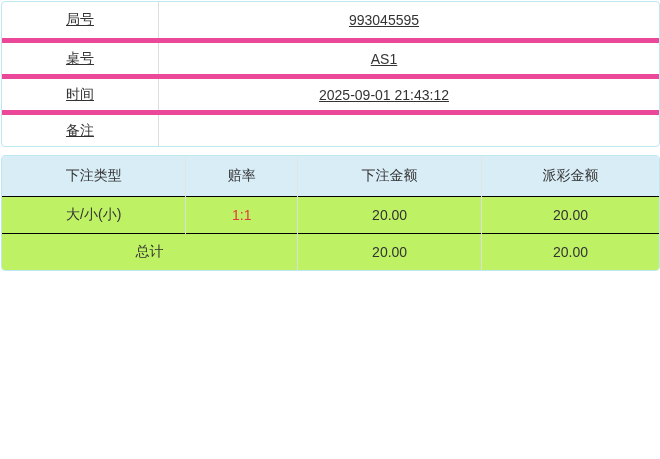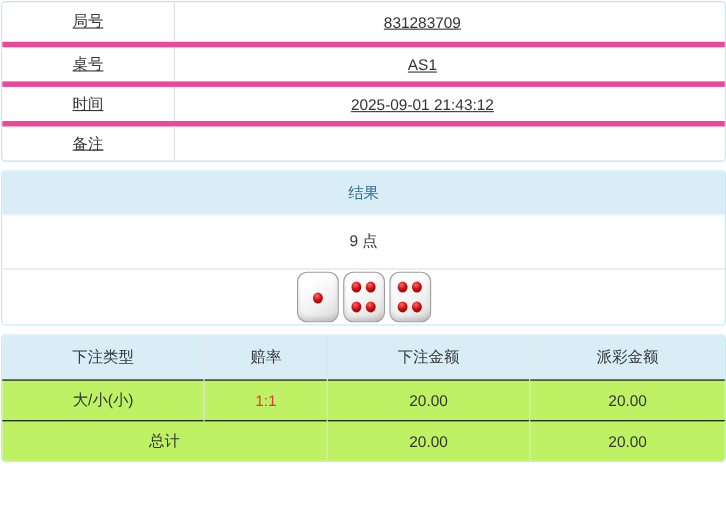--- a/index.html
+++ b/index.html
@@ -123,57 +123,36 @@
   .odds-red { color: #e4393c; }
 </style>
 </head>
 <body>
 
 <div class="page">
 
   <div class="panel">
     <div class="info-row">
       <div class="info-label">局号</div>
-      <div class="info-value">831283709</div>
+      <div class="info-value">993045595</div>
     </div>
     <div class="info-row">
       <div class="info-label">桌号</div>
       <div class="info-value">AS1</div>
     </div>
     <div class="info-row">
       <div class="info-label">时间</div>
       <div class="info-value">2025-09-01 21:43:12</div>
     </div>
     <div class="info-row">
       <div class="info-label">备注</div>
       <div class="info-value"></div>
     </div>
   </div>
 
-  <div class="panel">
-    <div class="panel-heading">结果</div>
-    <div class="points-row">9 点</div>
-    <div class="dice-row">
-        <div class="die">
-          <span class="pip" style="left: 50%; top: 52%;"></span>
-        </div>
-        <div class="die">
-          <span class="pip" style="left: 31%; top: 30%;"></span>
-          <span class="pip" style="left: 69%; top: 30%;"></span>
-          <span class="pip" style="left: 31%; top: 70%;"></span>
-          <span class="pip" style="left: 69%; top: 70%;"></span>
-        </div>
-        <div class="die">
-          <span class="pip" style="left: 31%; top: 30%;"></span>
-          <span class="pip" style="left: 69%; top: 30%;"></span>
-          <span class="pip" style="left: 31%; top: 70%;"></span>
-          <span class="pip" style="left: 69%; top: 70%;"></span>
-        </div>
-      </div>
-  </div>
 
   <div class="panel">
     <table class="bets">
       <colgroup>
         <col style="width:28%">
           <col style="width:17%">
           <col style="width:28%">
           <col style="width:27%">
       </colgroup>
       <thead>

